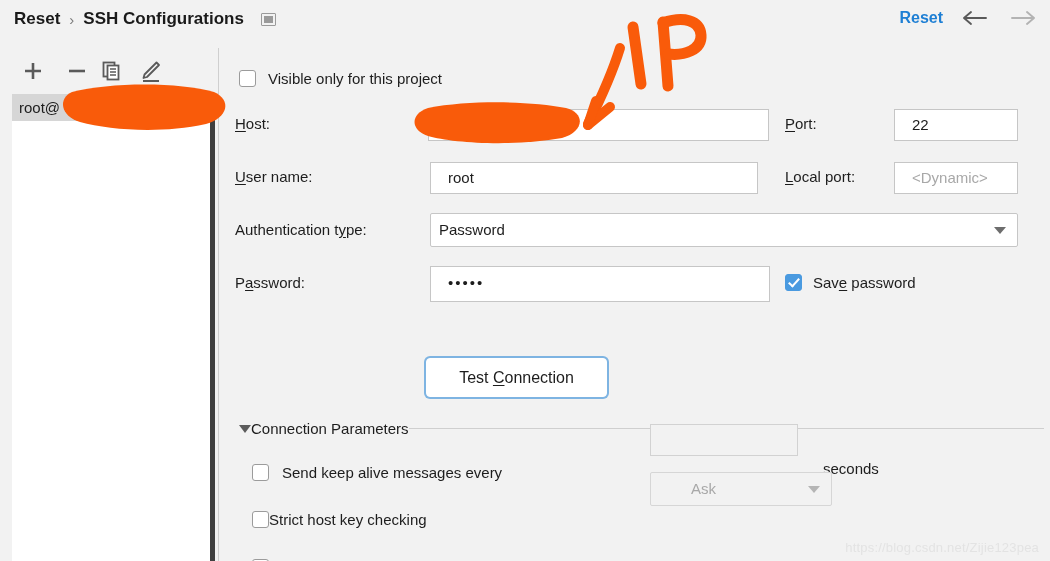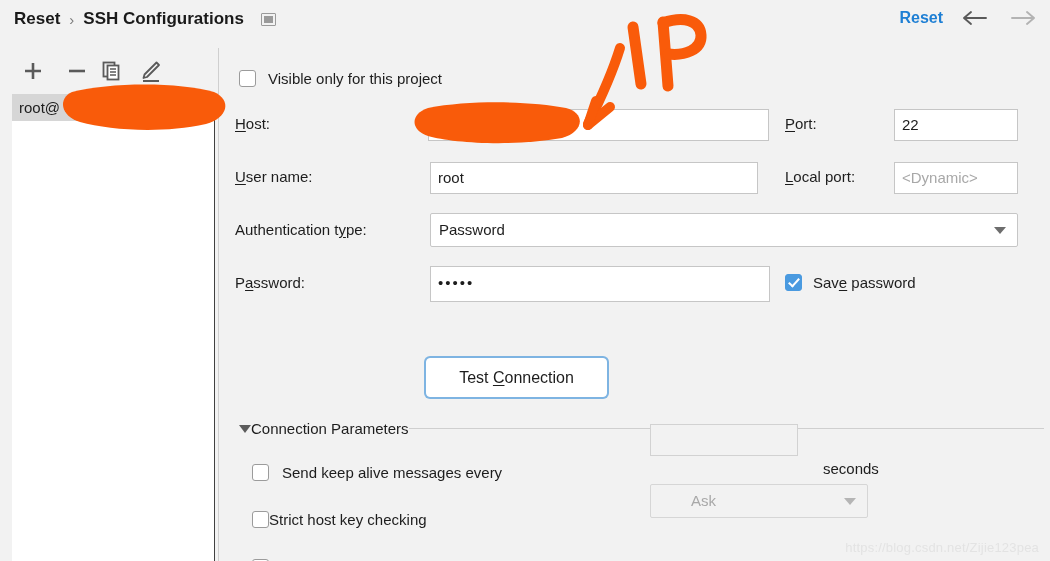--- a/index.html
+++ b/index.html
@@ -98,21 +98,21 @@
   .tb-plus  { left: 18px; }
   .tb-minus { left: 62px; }
   .tb-copy  { left: 96px; }
   .tb-pencil{ left: 135px; }
 
   .sb-list {
     position: absolute;
     left: 12px; top: 52px;
     width: 203px; height: 467px;
     background: #ffffff;
-    border-right: 1px solid #404040;
+    border-right: 5px solid #404040;
     box-sizing: border-box;
   }
   .sb-row {
     height: 27px;
     line-height: 27px;
     padding-left: 7px;
     font-size: 15px;
     color: #1d1d1d;
     background: #d6d6d6;
     cursor: pointer;
@@ -164,21 +164,21 @@
   .mn { text-decoration: underline; text-underline-offset: 2px; }
 
   .txt {
     background: #ffffff;
     border: 1px solid #c6c6c6;
     box-sizing: border-box;
     height: 32px;
     font-family: "Liberation Sans", sans-serif;
     font-size: 15px;
     color: #1d1d1d;
-    padding: 0 7px;
+    padding: 0 17px;
     line-height: 30px;
     white-space: nowrap;
     overflow: hidden;
   }
   .txt.ph { color: #a8a8a8; }
   .txt.disabled {
     background: #f2f2f2;
     border-color: #d2d2d2;
     color: #a8a8a8;
   }
@@ -384,21 +384,21 @@
     <span class="chk"></span>
     <span class="lbl">Send keep alive messages every</span>
   </div>
   <div class="txt disabled" style="position:absolute; left:431px; top:382px; width:148px;"></div>
   <span class="lbl" style="position:absolute; left:604px; top:390px;margin-top:28px;">seconds</span>
 
   <div class="row" style="left:33px; top:469px; gap:0;">
     <span class="chk"></span>
     <span class="lbl">Strict host key checking</span>
   </div>
-  <div class="combo disabled" style="position:absolute; left:431px; top:442px; width:218px;padding-left:40px;">
+  <div class="combo disabled" style="position:absolute; left:431px; top:430px; width:182px;padding-left:40px;">
     <span>Ask</span>
     <span class="caret"></span>
   </div>
 
   <div class="row" style="left:33px; top:517px; gap:13px;">
     <span class="chk"></span>
     <span class="lbl">Hash hosts in known_hosts file</span>
   </div>
 
 </div>

